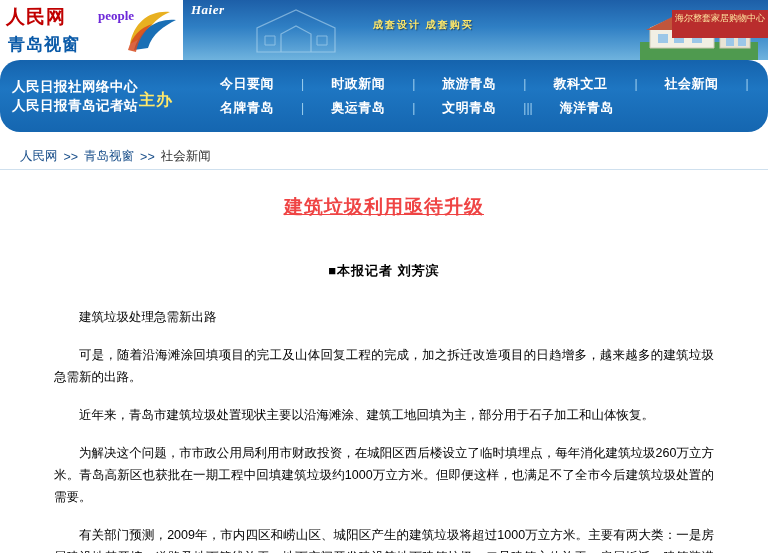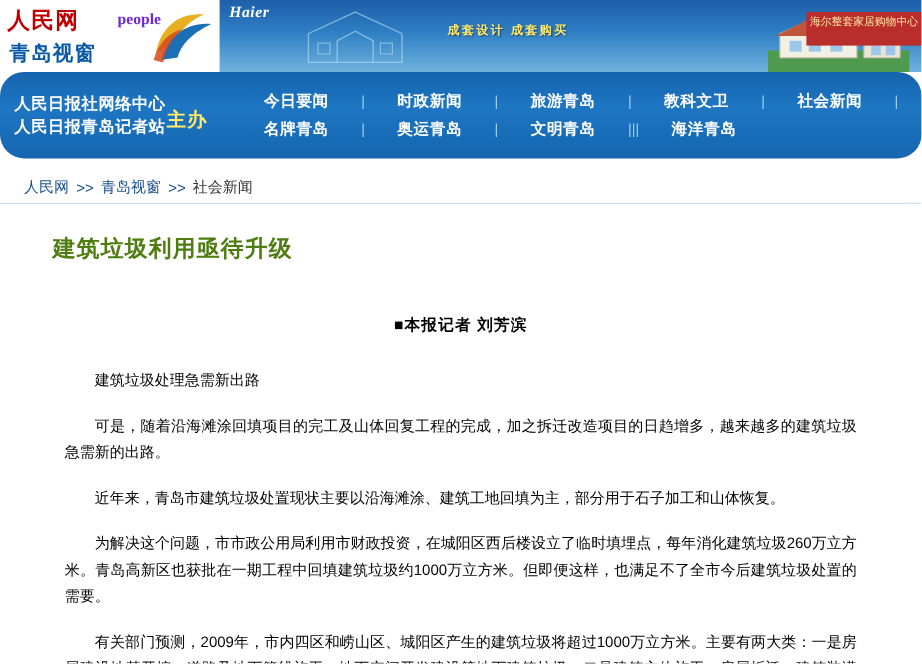--- a/index.html
+++ b/index.html
@@ -213,26 +213,27 @@
   .crumb-current {
     color: #333333;
     font-size: 12.5px;
   }
 
   
   .article {
     padding: 0 44px;
   }
   .article-title {
-    text-align: left;
+    text-align: center;
     font-size: 19px;
     font-weight: bold;
-    color: #4d7c0f;
+    color: #ef4444;
     margin-top: 24px;
     letter-spacing: 1px;
+    text-decoration: underline;
   }
   .article-byline {
     text-align: center;
     font-size: 13px;
     font-weight: bold;
     color: #000000;
     margin-top: 42px;
     letter-spacing: 1px;
   }
   .article-body {

